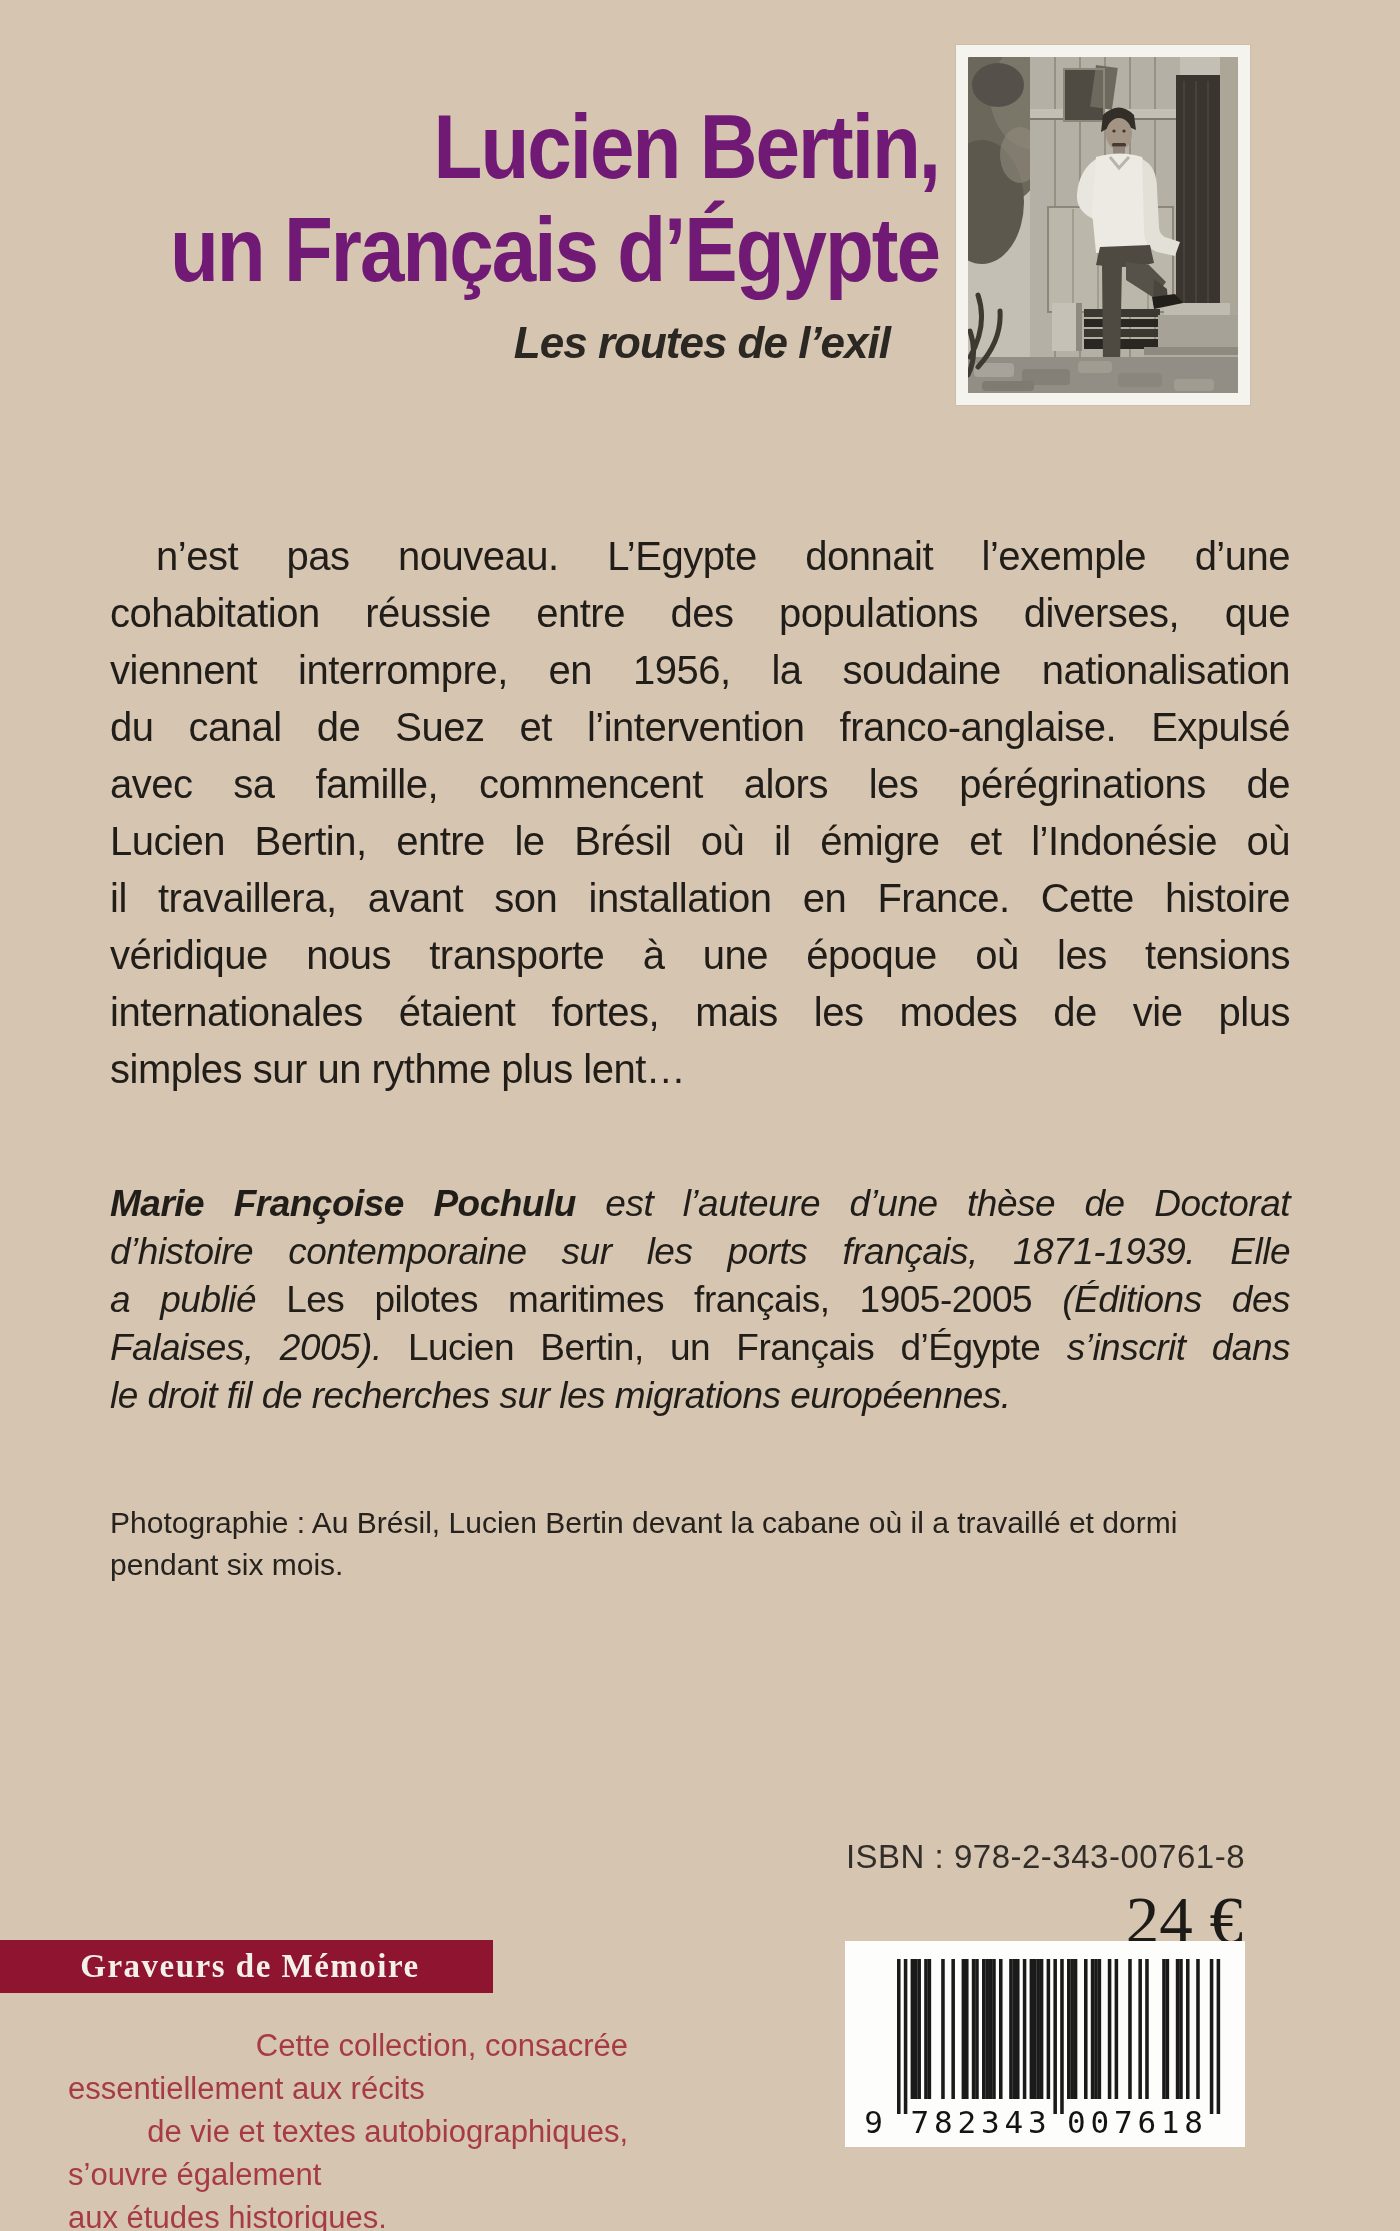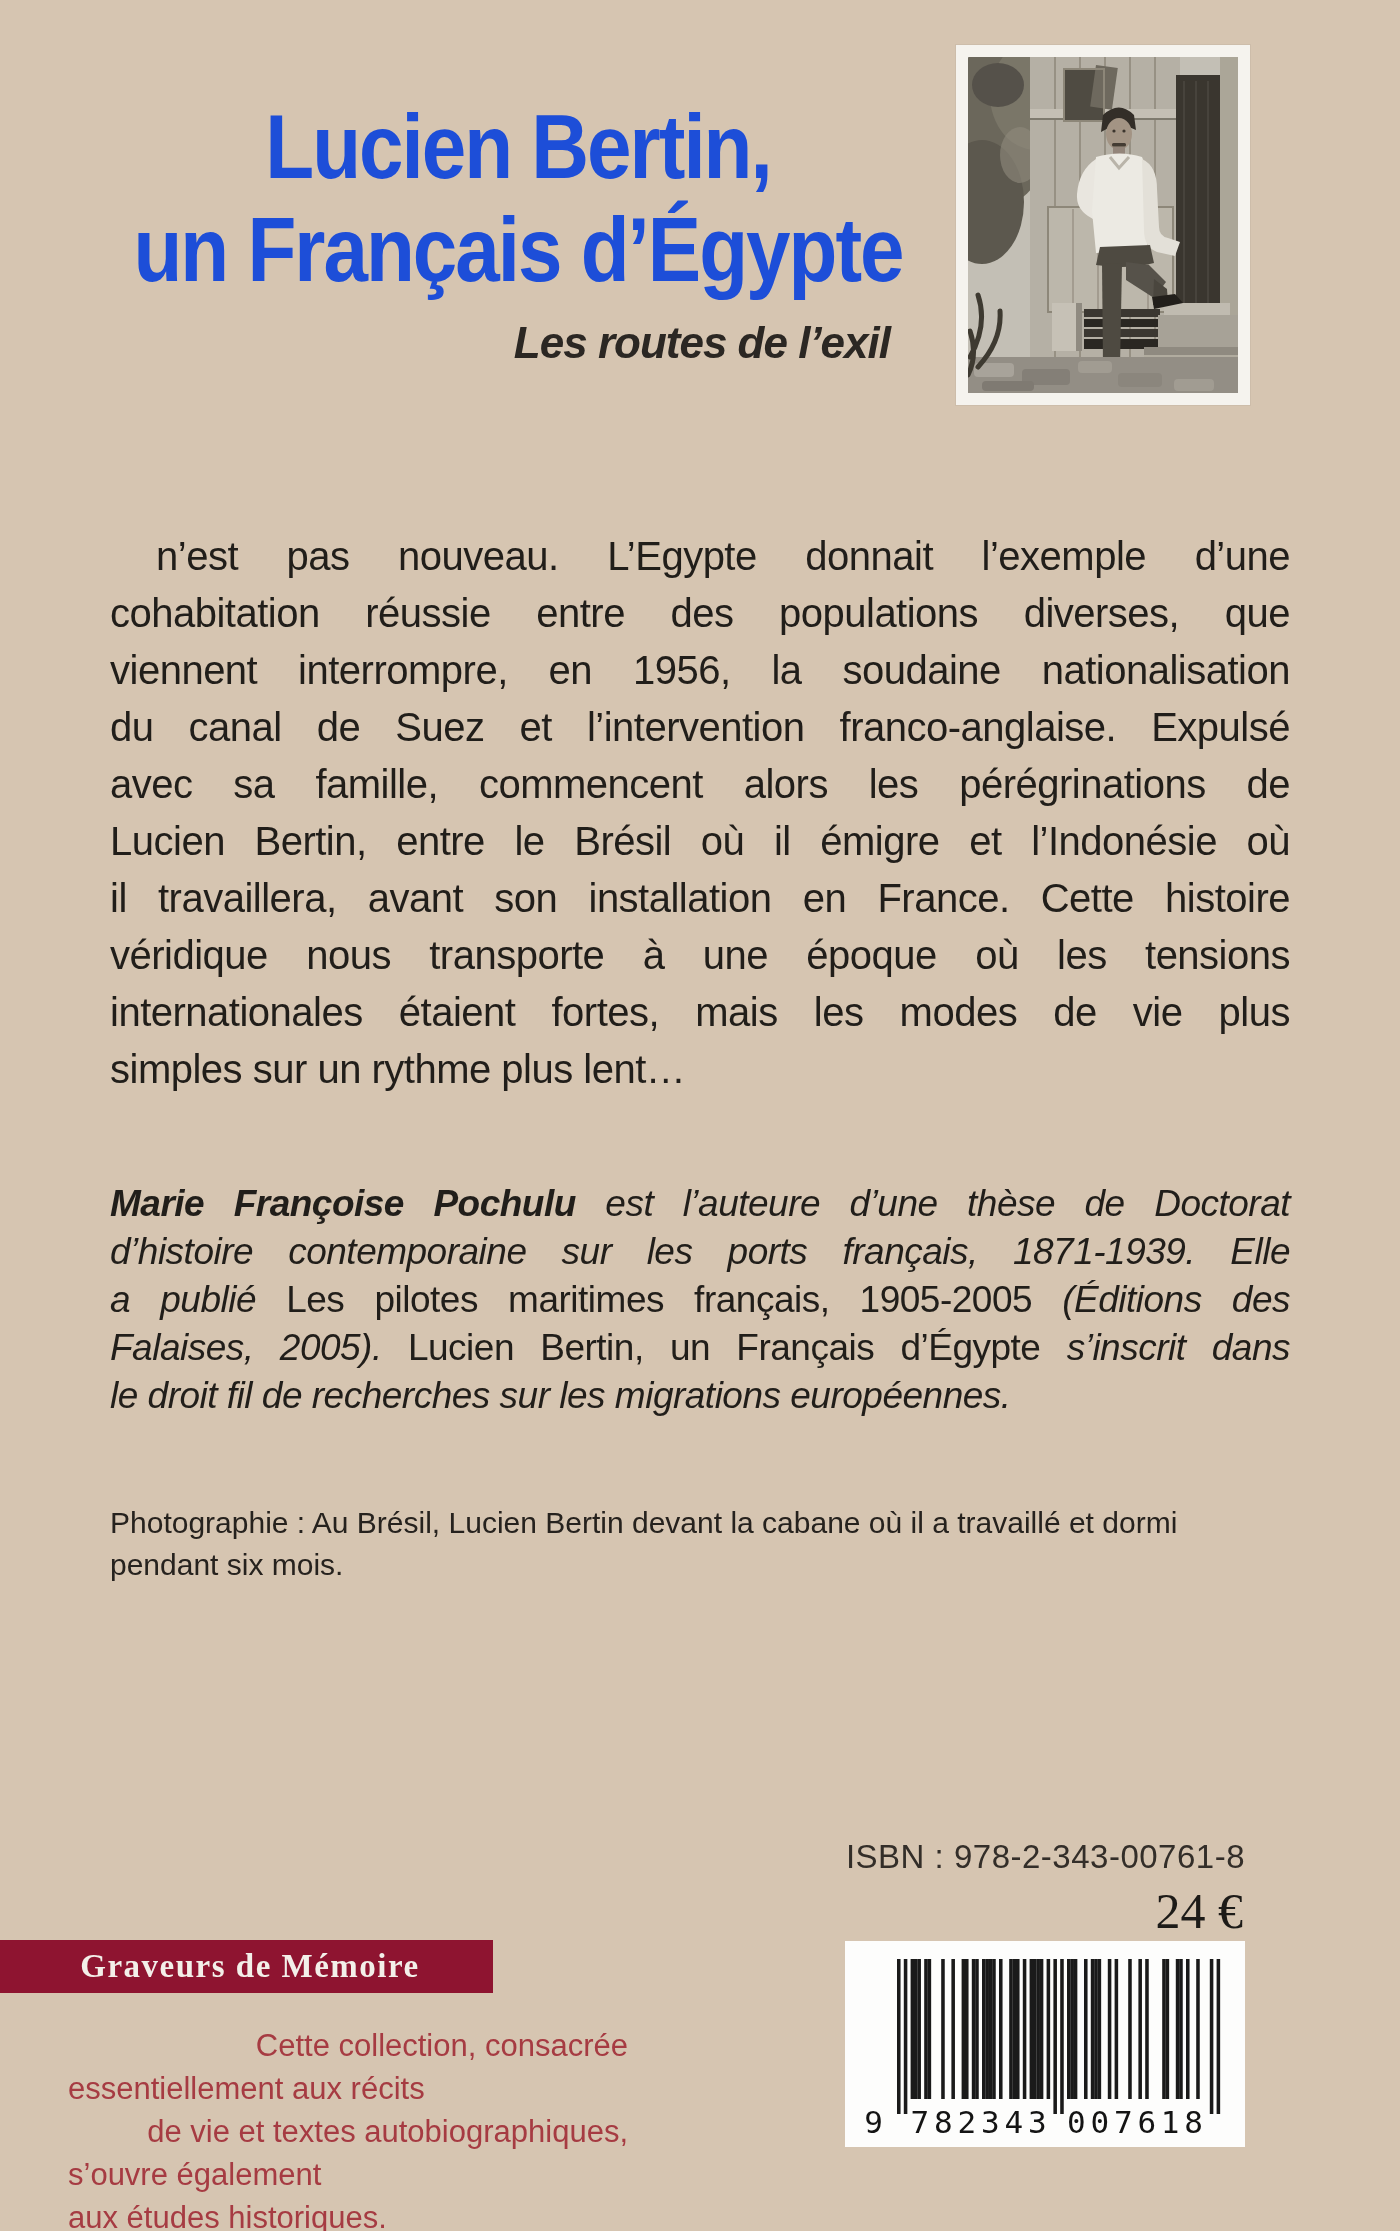--- a/index.html
+++ b/index.html
@@ -7,21 +7,21 @@
     position:relative;width:1400px;height:2231px;background:#d6c5b1;
     overflow:hidden;font-family:"Liberation Sans",sans-serif;color:#211e1a;
   }
   
   .photo-frame{
     position:absolute;left:956px;top:45px;width:270px;height:336px;
     background:#f5f3ee;padding:12px;box-shadow:0 0 0 1px rgba(0,0,0,0.04);
   }
   .photo-frame svg{display:block;}
   
-  .title-block{position:absolute;left:110px;top:96px;width:816px;text-align:center;color:#1d4ed8;}
+  .title-block{position:absolute;left:123px;top:96px;width:816px;text-align:right;color:#701a75;}
   .title-lines{
     font-weight:bold;font-size:80px;line-height:90px;letter-spacing:-2px;
     transform:scaleY(1.14);transform-origin:top right;white-space:nowrap;
   }
   .subtitle{
     position:absolute;left:110px;top:318px;width:780px;text-align:right;
     font-size:44px;font-weight:bold;font-style:italic;color:#2b2723;letter-spacing:-1px;white-space:nowrap;
   }
   
   .jline{text-align:justify;text-align-last:justify;-moz-text-align-last:justify;}
@@ -29,21 +29,21 @@
   .plain .jline{text-align:right;text-align-last:left;-moz-text-align-last:left;}
   .synopsis{position:absolute;left:110px;top:528px;width:1180px;font-size:40px;line-height:57px;letter-spacing:-0.5px;}
   .synopsis .jline:first-child{padding-left:46px;}
   .bio{position:absolute;left:110px;top:1180px;width:1180px;font-size:37px;line-height:48px;letter-spacing:-0.5px;}
   .seg-bold-italic{font-weight:bold;font-style:italic;}
   .seg-italic{font-style:italic;}
   .seg-roman{font-style:normal;}
   .caption{position:absolute;left:110px;top:1502px;width:1140px;font-size:30px;line-height:42px;color:#26221e;}
   
   .isbn{position:absolute;right:155px;top:1838px;font-size:33px;color:#332e29;letter-spacing:0.5px;white-space:nowrap;}
-  .price{position:absolute;right:157px;top:1882px;font-size:50px;font-family:"Liberation Serif",serif;color:#1d1b18;white-space:nowrap;}
+  .price{position:absolute;right:157px;top:1882px;font-size:67px;font-family:"Liberation Serif",serif;color:#1d1b18;white-space:nowrap;}
   
   .banner{
     position:absolute;left:0;top:1940px;width:486px;height:53px;background:#8e1430;
     color:#f3efe9;font-family:"Liberation Serif",serif;font-weight:bold;font-size:33px;
     line-height:53px;text-align:center;letter-spacing:1.5px;padding-left:7px;
   }
   .collection{position:absolute;left:68px;top:2024px;width:560px;font-size:31px;line-height:43px;color:#a63b42;}
   
   .barcode-box{position:absolute;left:845px;top:1941px;width:400px;height:206px;background:#fdfdfc;}
   .bc-num{font-family:"DejaVu Sans Mono",monospace;font-size:31px;fill:#141414;}

